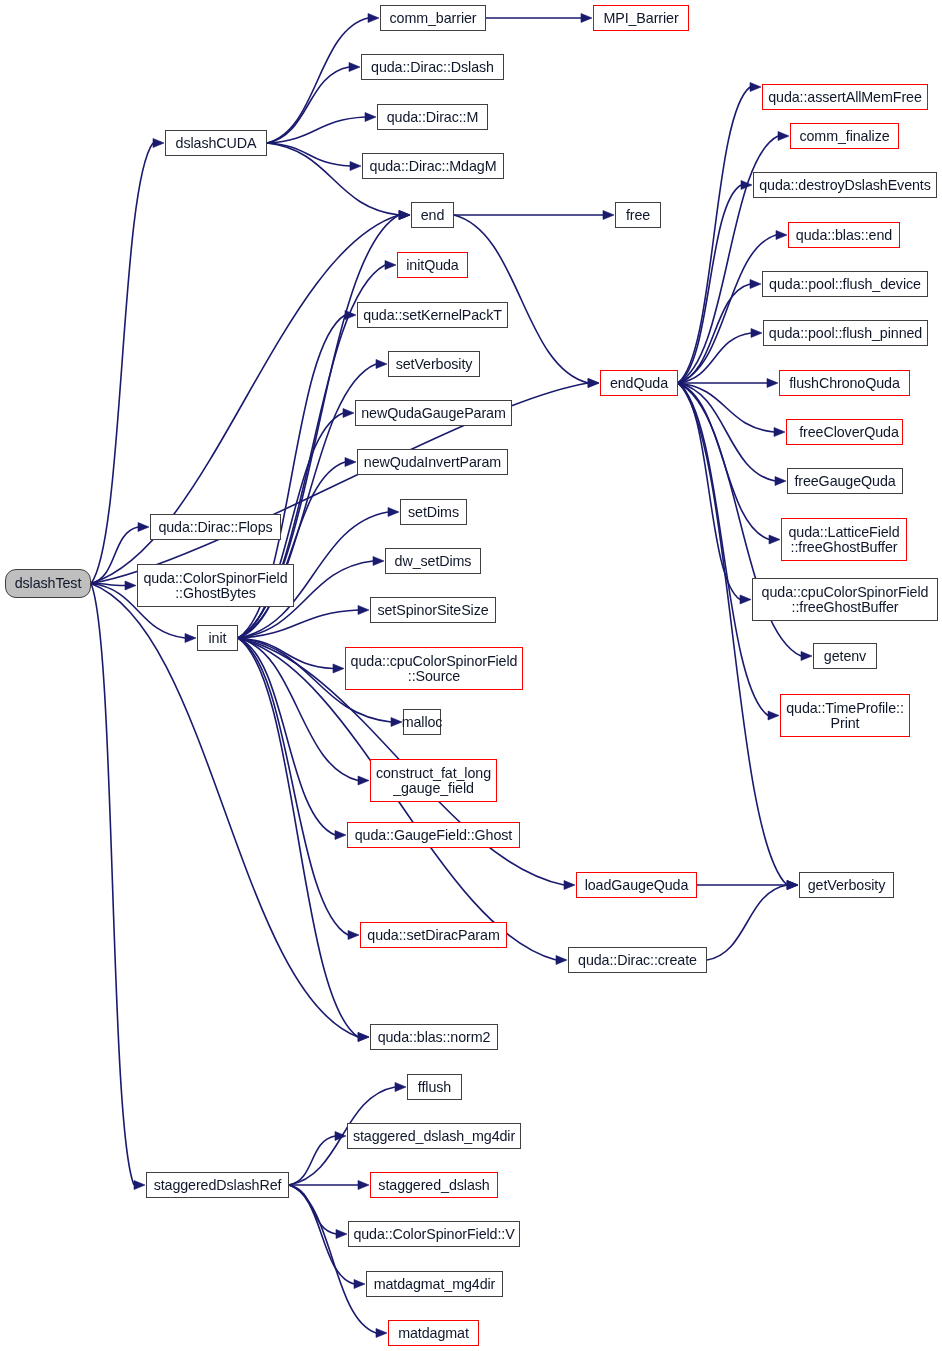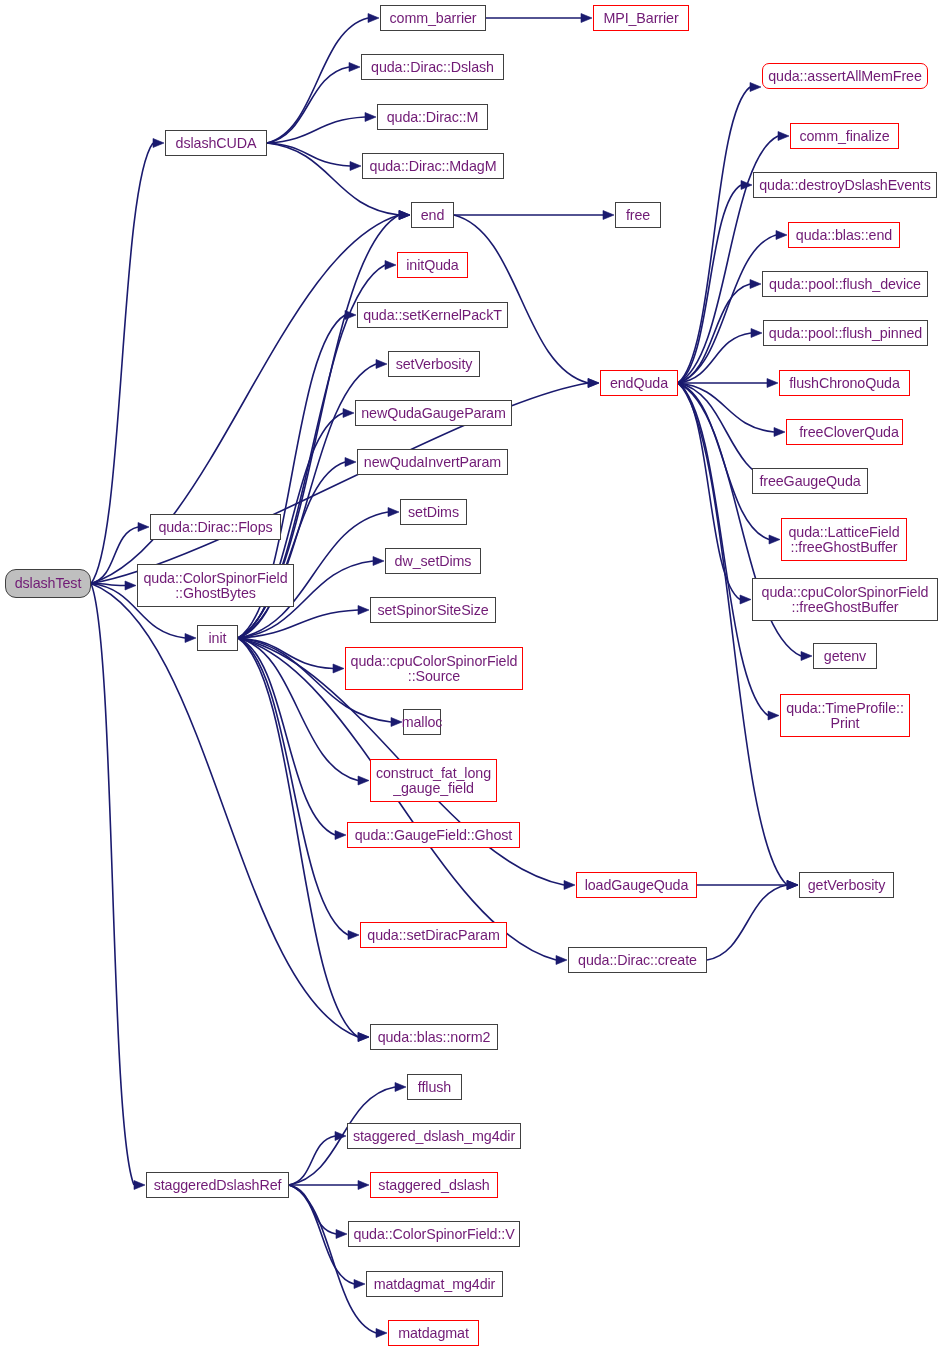--- a/index.html
+++ b/index.html
@@ -36,21 +36,21 @@
   }
   .node {
     position: absolute;
     box-sizing: border-box;
     display: flex;
     align-items: center;
     justify-content: center;
     text-align: center;
     background: #ffffff;
     border: 1px solid #404040;
-    color: #701a75;
+    color: #0f172a;
     font-size: 14.3px;
     line-height: 15px;
     letter-spacing: -0.1px;
     white-space: pre-line;
     padding: 0 3px;
   }
   .node.red {
     border-color: #ff0000;
   }
   .node.root {
@@ -177,29 +177,29 @@
 <div class="node root" style="left: 5px; top: 569px; width: 86px; height: 29px; border-radius: 11px;">dslashTest</div>
     <div class="node" style="left: 165px; top: 130px; width: 102px; height: 26px;">dslashCUDA</div>
     <div class="node" style="left: 380px; top: 5px; width: 106px; height: 26px;">comm_barrier</div>
     <div class="node red" style="left: 593px; top: 5px; width: 96px; height: 26px;">MPI_Barrier</div>
     <div class="node" style="left: 361px; top: 54px; width: 143px; height: 26px;">quda::Dirac::Dslash</div>
     <div class="node" style="left: 377px; top: 104px; width: 111px; height: 26px;">quda::Dirac::M</div>
     <div class="node" style="left: 362px; top: 153px; width: 142px; height: 26px;">quda::Dirac::MdagM</div>
     <div class="node" style="left: 411px; top: 202px; width: 43px; height: 26px;">end</div>
     <div class="node" style="left: 615px; top: 202px; width: 46px; height: 26px;">free</div>
     <div class="node red" style="left: 600px; top: 370px; width: 78px; height: 26px;">endQuda</div>
-    <div class="node red" style="left: 762px; top: 63px; width: 166px; height: 26px; border-radius: 7px;">quda::assertAllMemFree</div>
+    <div class="node red" style="left: 762px; top: 84px; width: 166px; height: 26px;">quda::assertAllMemFree</div>
     <div class="node red" style="left: 790px; top: 123px; width: 109px; height: 26px;">comm_finalize</div>
     <div class="node" style="left: 753px; top: 172px; width: 184px; height: 26px;">quda::destroyDslashEvents</div>
     <div class="node red" style="left: 788px; top: 222px; width: 112px; height: 26px;">quda::blas::end</div>
     <div class="node" style="left: 762px; top: 271px; width: 166px; height: 26px;">quda::pool::flush_device</div>
     <div class="node" style="left: 763px; top: 320px; width: 165px; height: 26px;">quda::pool::flush_pinned</div>
     <div class="node red" style="left: 779px; top: 370px; width: 131px; height: 26px;">flushChronoQuda</div>
     <div class="node red" style="left: 786px; top: 419px; width: 117px; height: 26px; padding-left: 12px;">freeCloverQuda</div>
-    <div class="node" style="left: 752px; top: 468px; width: 116px; height: 26px;">freeGaugeQuda</div>
+    <div class="node" style="left: 787px; top: 468px; width: 116px; height: 26px;">freeGaugeQuda</div>
     <div class="node red" style="left: 781px; top: 518px; width: 126px; height: 43px;">quda::LatticeField
 ::freeGhostBuffer</div>
     <div class="node" style="left: 752px; top: 578px; width: 186px; height: 43px;">quda::cpuColorSpinorField
 ::freeGhostBuffer</div>
     <div class="node" style="left: 813px; top: 643px; width: 64px; height: 26px;">getenv</div>
     <div class="node red" style="left: 780px; top: 694px; width: 130px; height: 43px;">quda::TimeProfile::
 Print</div>
     <div class="node" style="left: 799px; top: 872px; width: 95px; height: 26px;">getVerbosity</div>
     <div class="node" style="left: 150px; top: 514px; width: 131px; height: 26px;">quda::Dirac::Flops</div>
     <div class="node" style="left: 137px; top: 564px; width: 157px; height: 43px;">quda::ColorSpinorField

